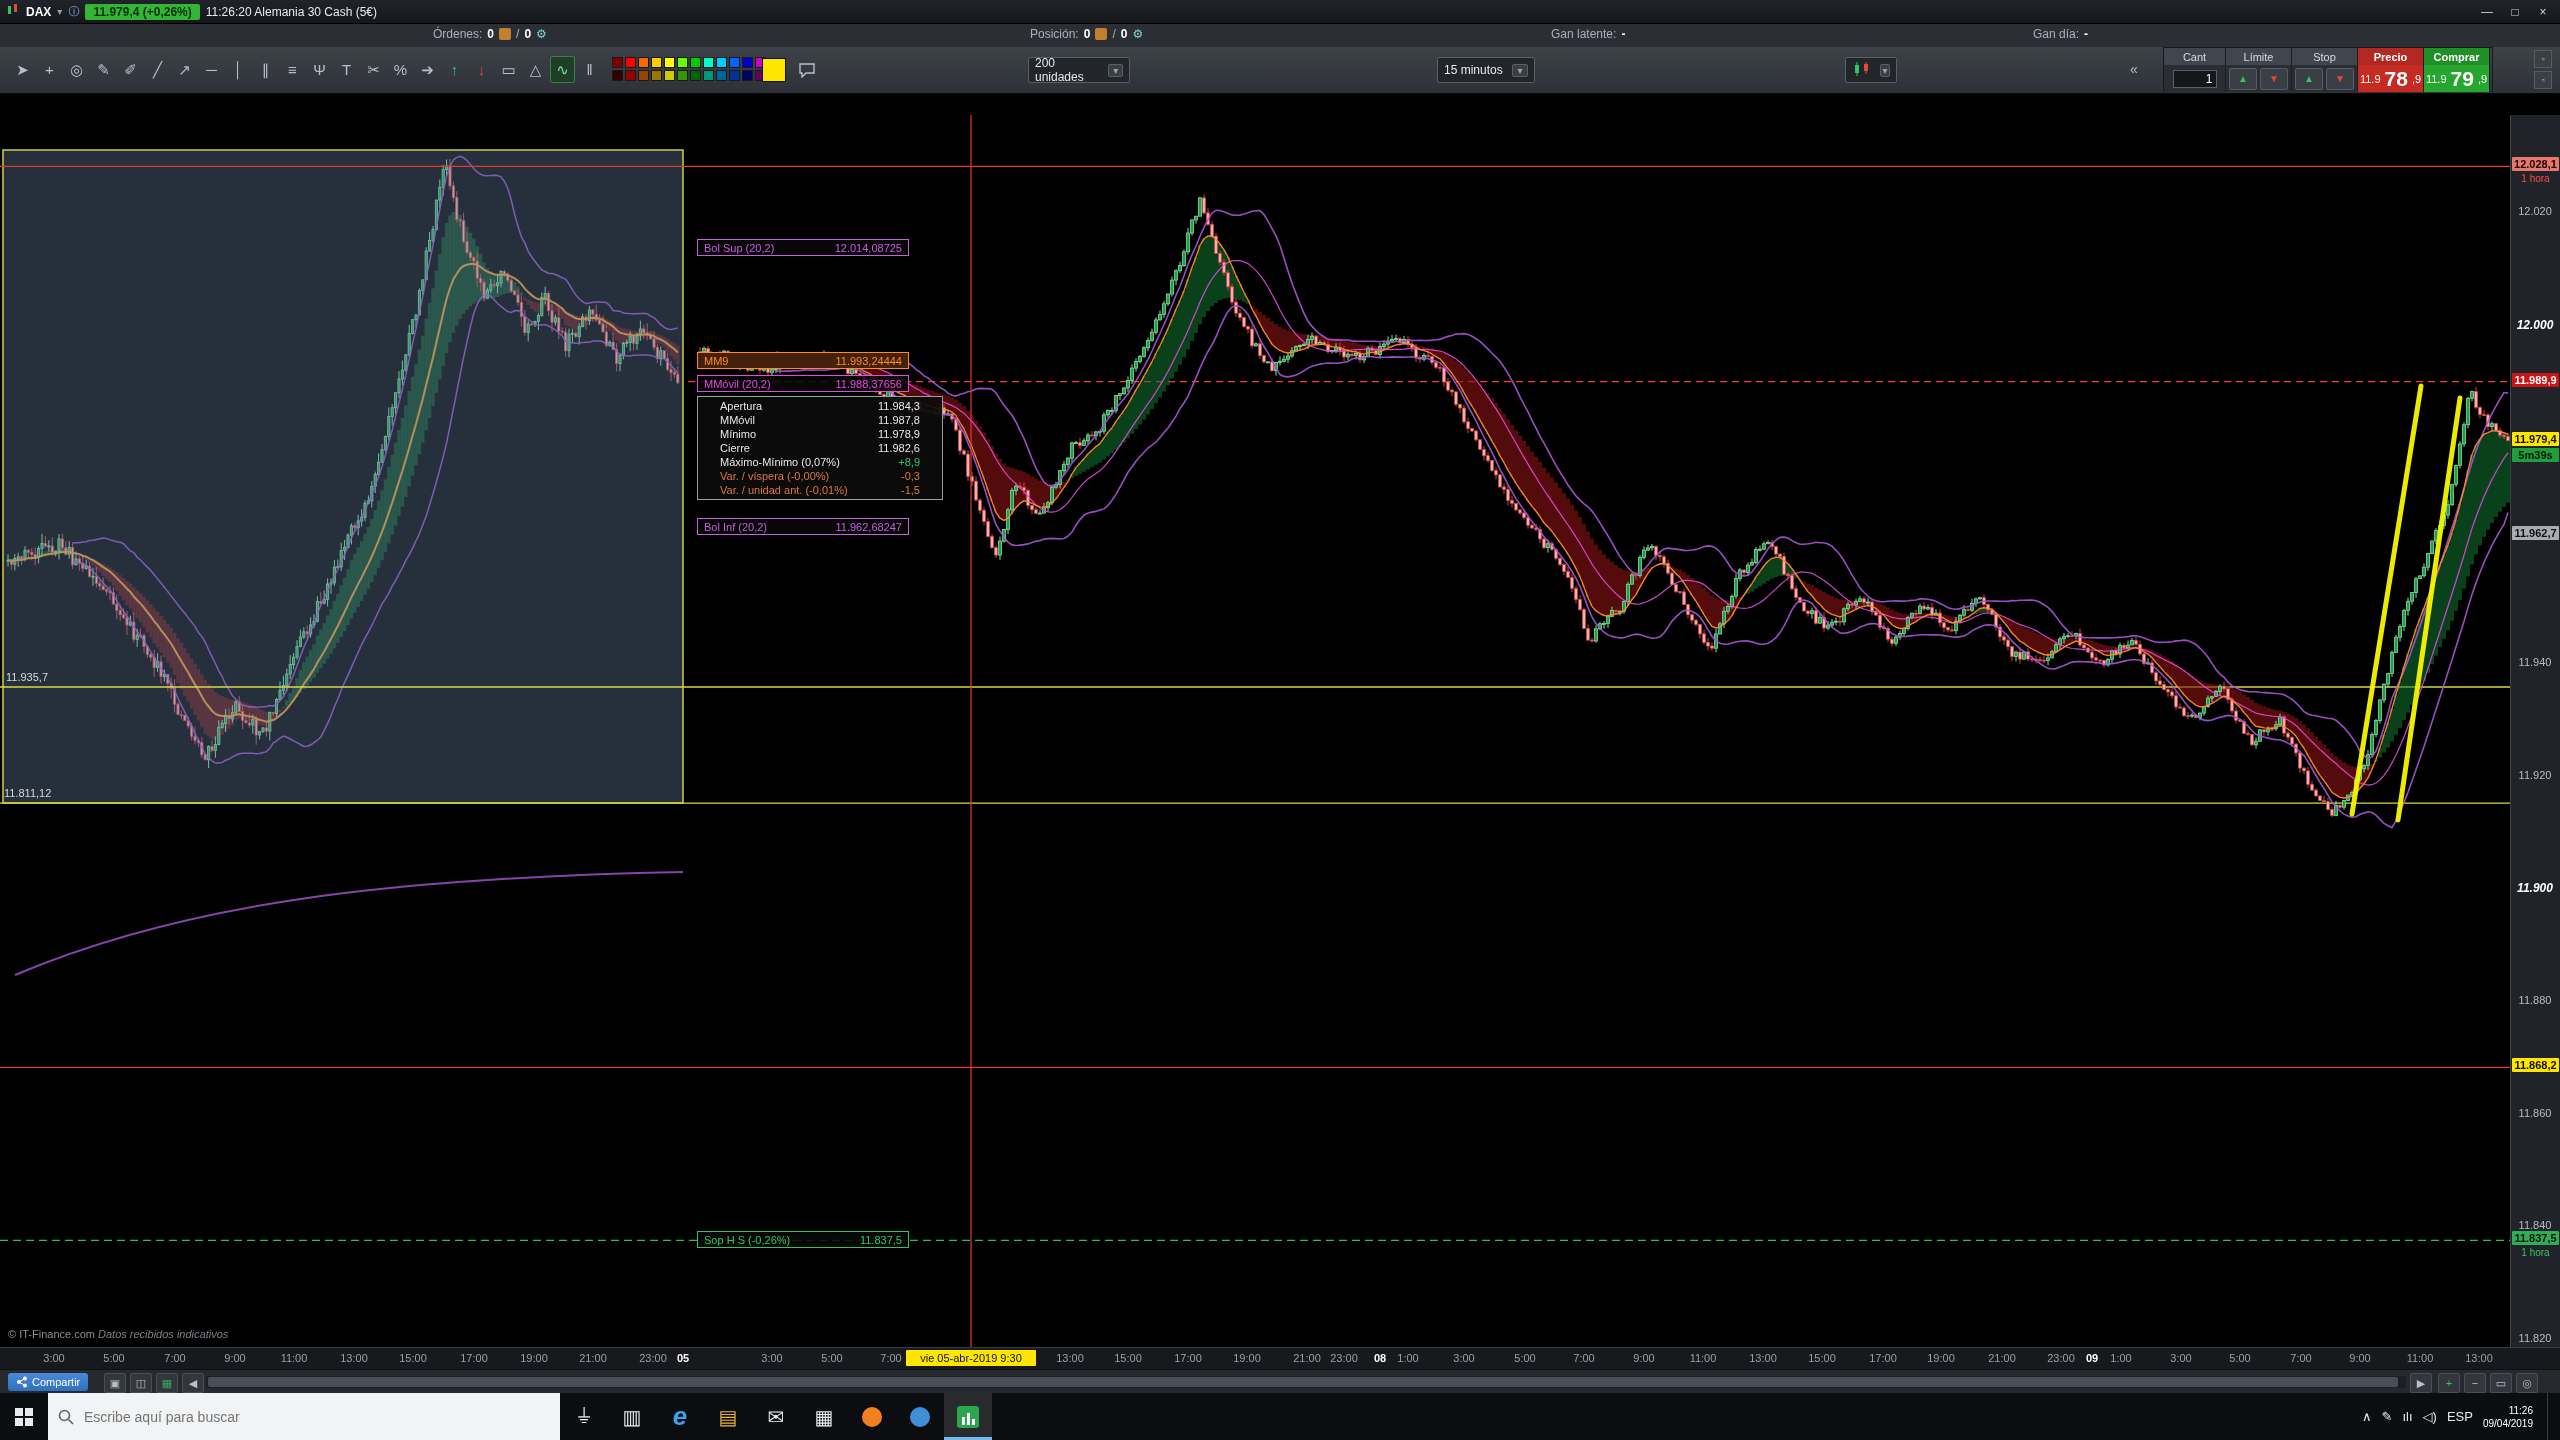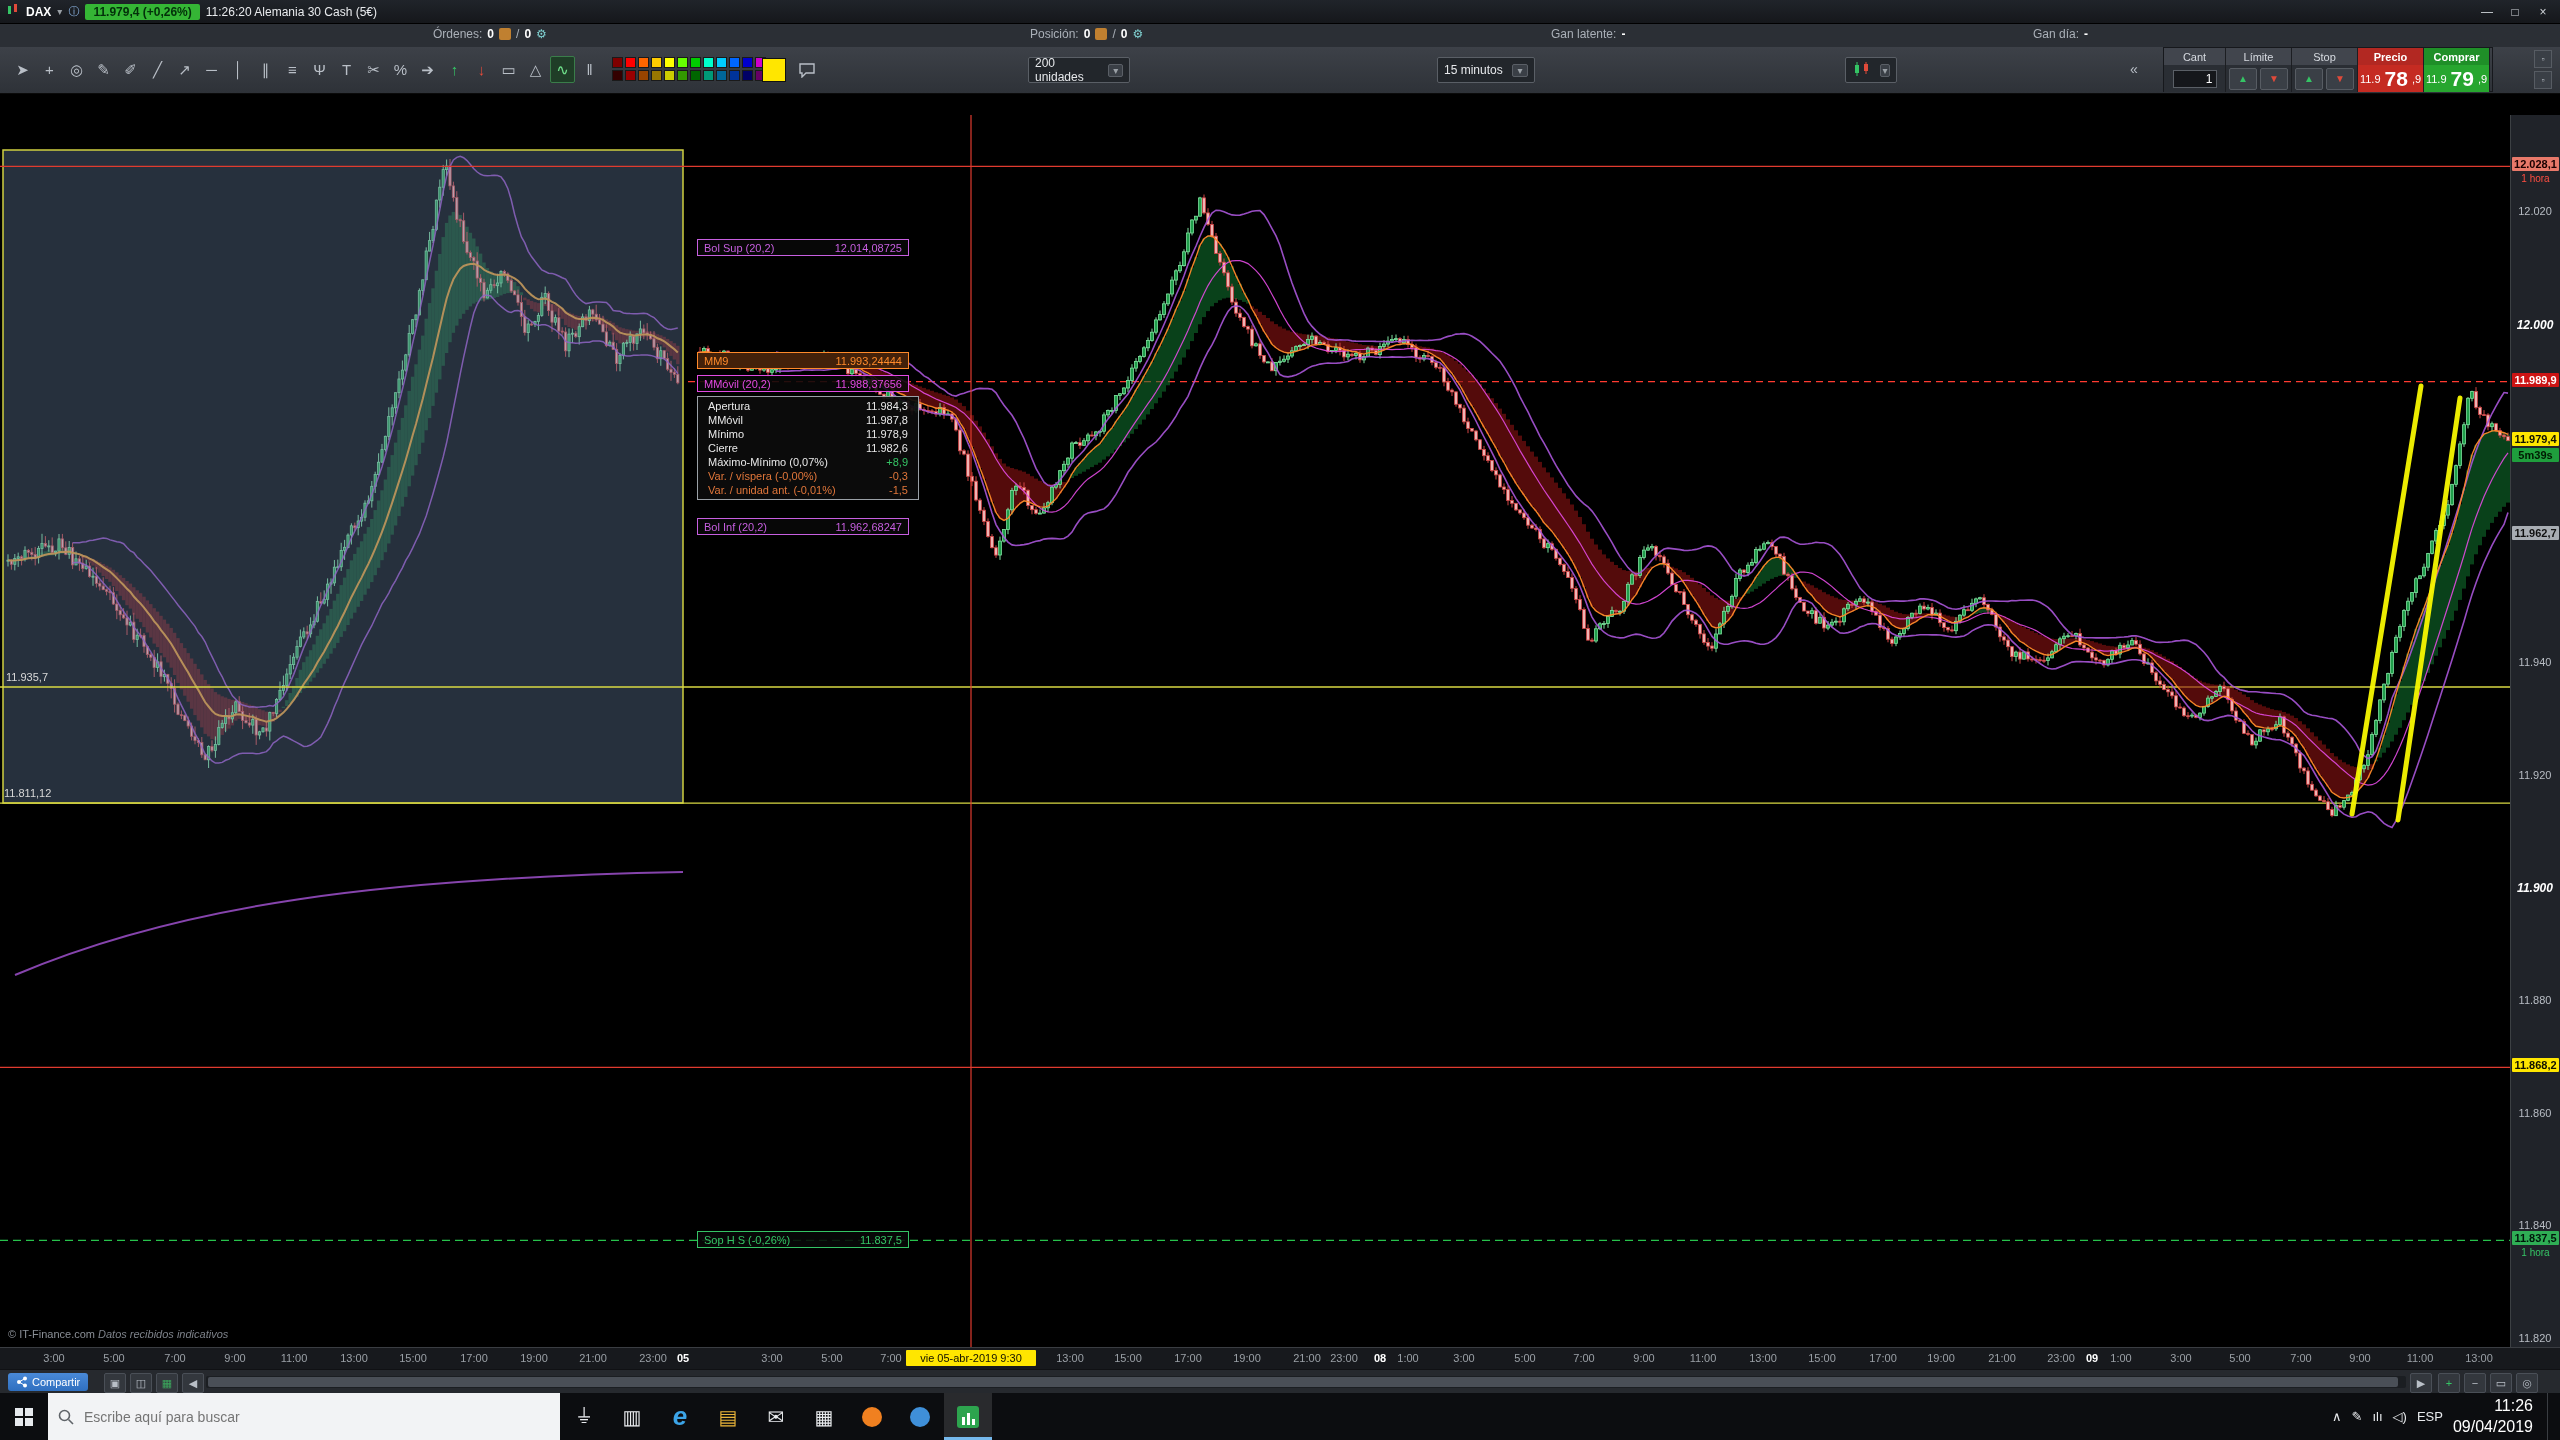--- a/index.html
+++ b/index.html
@@ -53,21 +53,21 @@
 
   
   .pane-header{position:absolute;left:0;top:93px;width:2560px;height:22px;background:#24272c;border-bottom:1px solid #000;color:#cfd3d8;font-size:12px;display:flex;align-items:center;gap:8px;padding:0 8px;box-sizing:border-box;}
   .pane-header .pico{color:#9aa0a6;font-size:11px;}
   .pane-header .day{color:#bdc3ca;}
 
   
   .chart-bg{position:absolute;left:0;top:115px;width:2510px;height:1232px;background:#000;}
   #chart-svg{position:absolute;left:0;top:115px;}
   .ind-box{position:absolute;left:697px;width:212px;height:17px;display:flex;justify-content:space-between;align-items:center;padding:0 6px;box-sizing:border-box;font-size:11px;background:rgba(8,8,8,0.88);border:1px solid;z-index:3;}
-  .tooltip{position:absolute;left:697px;top:396px;width:212px;background:rgba(12,12,12,0.93);border:1px solid #9aa0a6;z-index:3;padding:2px 4px;}
+  .tooltip{position:absolute;left:697px;top:396px;width:212px;background:rgba(12,12,12,0.93);border:1px solid #9aa0a6;z-index:3;padding:2px 16px;}
   .trow{display:flex;justify-content:space-between;padding:0 6px;font-size:11px;line-height:14px;}
   .chart-label{position:absolute;color:#d8d8d8;font-size:11px;z-index:3;}
   .copyright{position:absolute;left:8px;top:1328px;color:#8a8f96;font-size:11px;z-index:3;}
   .copyright i{color:#7d828a;}
 
   
   .price-axis{position:absolute;left:2510px;top:115px;width:50px;height:1232px;background:#202329;border-left:1px solid #3c4043;z-index:4;}
   .tick{position:absolute;left:0;width:48px;text-align:center;color:#b8bdc4;font-size:11px;}
   .tick.bold{color:#fff;font-weight:bold;font-size:12px;font-style:italic;}
   .badge{position:absolute;left:1px;width:47px;text-align:center;font-size:11px;font-weight:bold;border-radius:1px;padding:1px 0;}
@@ -87,21 +87,21 @@
   .thumb{position:absolute;left:2px;top:1px;width:2190px;height:10px;background:#4a4f57;border-radius:2px;}
 
   
   .taskbar{position:absolute;left:0;top:1393px;width:2560px;height:47px;background:#0c0d10;z-index:5;display:flex;align-items:stretch;}
   .start-btn{width:48px;display:flex;align-items:center;justify-content:center;}
   .searchbox{width:512px;background:#f2f3f5;display:flex;align-items:center;gap:8px;padding:0 10px;box-sizing:border-box;}
   .searchbox input{border:none;background:transparent;outline:none;font-size:14px;color:#3c4043;width:440px;font-family:"Liberation Sans",sans-serif;}
   .tb-icon{width:48px;display:flex;align-items:center;justify-content:center;font-size:20px;color:#e8eaed;position:relative;}
   .tb-icon.active{background:rgba(255,255,255,0.12);box-shadow:inset 0 -3px 0 #76b9ed;}
   .tray{position:absolute;right:8px;top:0;height:47px;display:flex;align-items:center;gap:10px;color:#e8eaed;font-size:13px;}
-  .clock{text-align:right;font-size:16px;line-height:1.3;color:#fff;}
+  .clock{text-align:right;font-size:10px;line-height:1.3;color:#fff;}
   .peek{width:4px;height:47px;border-left:1px solid #3a3d42;margin-left:4px;}
 </style>
 </head>
 <body>
 
 <div class="screen">
 
   <div class="titlebar">
     <span><svg width="14" height="14">
           <rect x="2" y="3" width="3" height="8" fill="#35c465"></rect>

